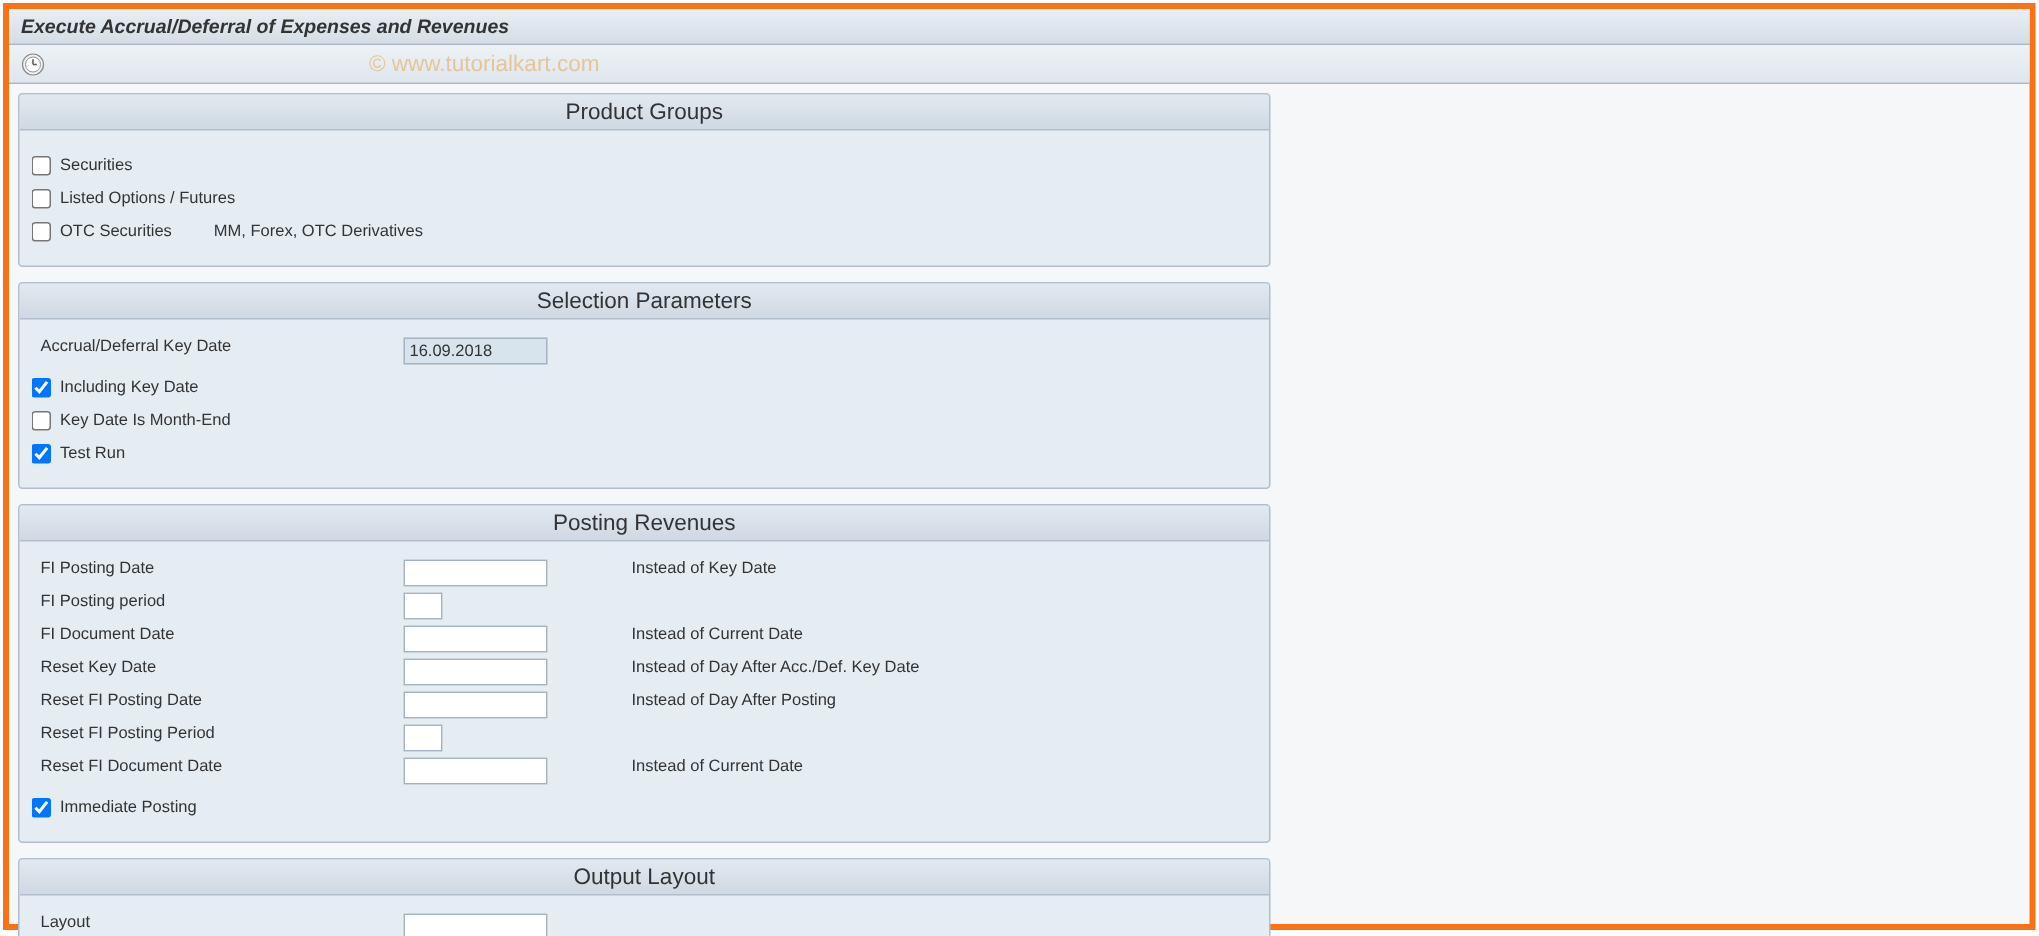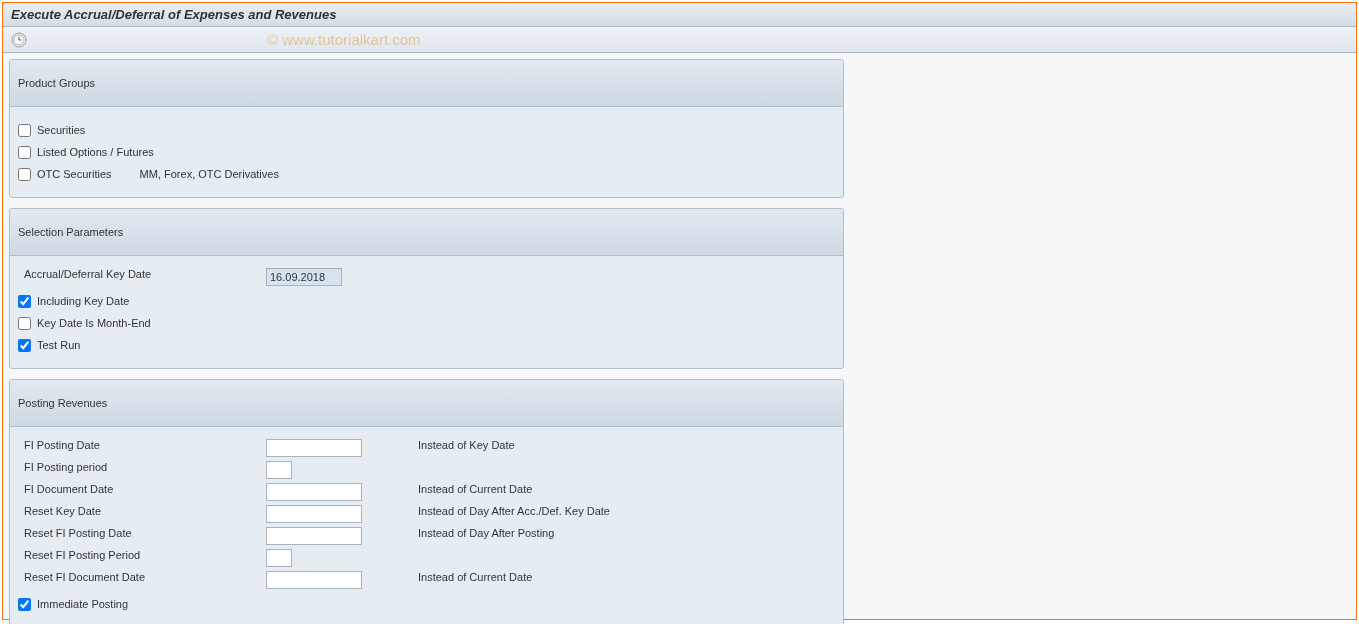--- a/index.html
+++ b/index.html
@@ -10,21 +10,21 @@
     body {
       font-family: Arial, sans-serif;
       font-size: 11px;
       background: #ffffff;
       color: #333;
       width: 1359px;
       height: 624px;
       position: relative;
     }
     .outer-border {
-      border: 1px solid #f97316;
+      border: 4px solid #f97316;
       margin: 2px;
       height: 618px;
       background: #f5f7f9;
     }
     .title-bar {
       background: linear-gradient(to bottom, #e9eef3, #d4dde6);
       border-bottom: 1px solid #aab7c4;
       padding: 4px 8px;
       font-weight: bold;
       font-style: italic;
@@ -46,41 +46,41 @@
       cursor: pointer;
     }
     .watermark {
       position: absolute;
       left: 240px;
       top: 4px;
       color: rgba(227, 160, 70, 0.5);
       font-size: 15px;
       font-weight: normal;
       pointer-events: none;
-      margin-left: 24px;
     }
     .content-area {
       padding: 6px;
       display: flex;
       flex-direction: column;
       gap: 10px;
     }
     .panel {
       width: 835px;
       border: 1px solid #b0becd;
       border-radius: 3px;
       background: #e6edf2;
       overflow: hidden;
     }
     .panel-header {
       background: linear-gradient(to bottom, #e2e9f0, #cfd9e3);
       border-bottom: 1px solid #b0becd;
-      padding: 17px 8px;
-      font-size: 11px;
-      color: #333;
+      padding: 3px 8px;
+      font-size: 15px;
+      color: #333;
+      text-align: center;
     }
     .panel-body {
       padding: 12px 6px;
     }
     .row {
       display: flex;
       height: 22px;
     }
     .checkbox-row {
       display: flex;
@@ -108,21 +108,21 @@
       padding: 0 3px;
       font-size: 11px;
     }
     .field-input-small {
       width: 26px;
       height: 18px;
       border: 1px solid #a5b3c2;
       background: #fff;
     }
     .field-input-readonly {
-      width: 76px;
+      width: 96px;
       height: 18px;
       border: 1px solid #a5b3c2;
       background: #d7e4ee;
       padding: 0 3px;
       font-size: 11px;
       color: #333;
       display: inline-flex;
       align-items: center;
     }
     .hint-text {

